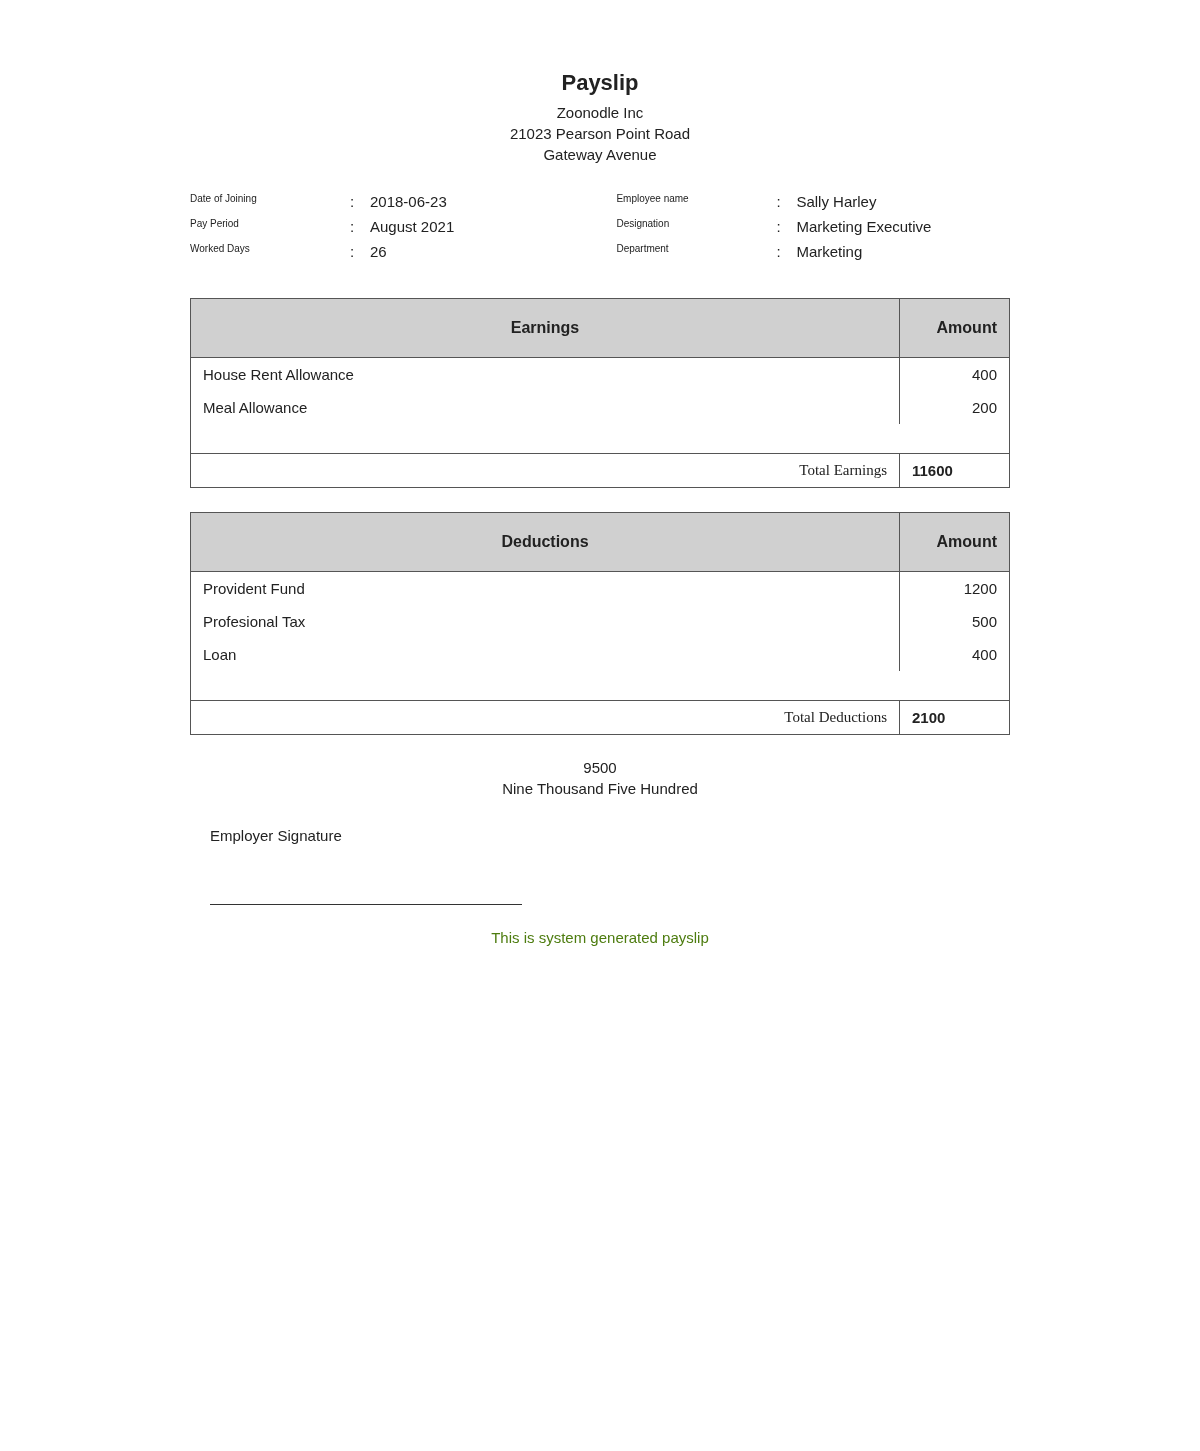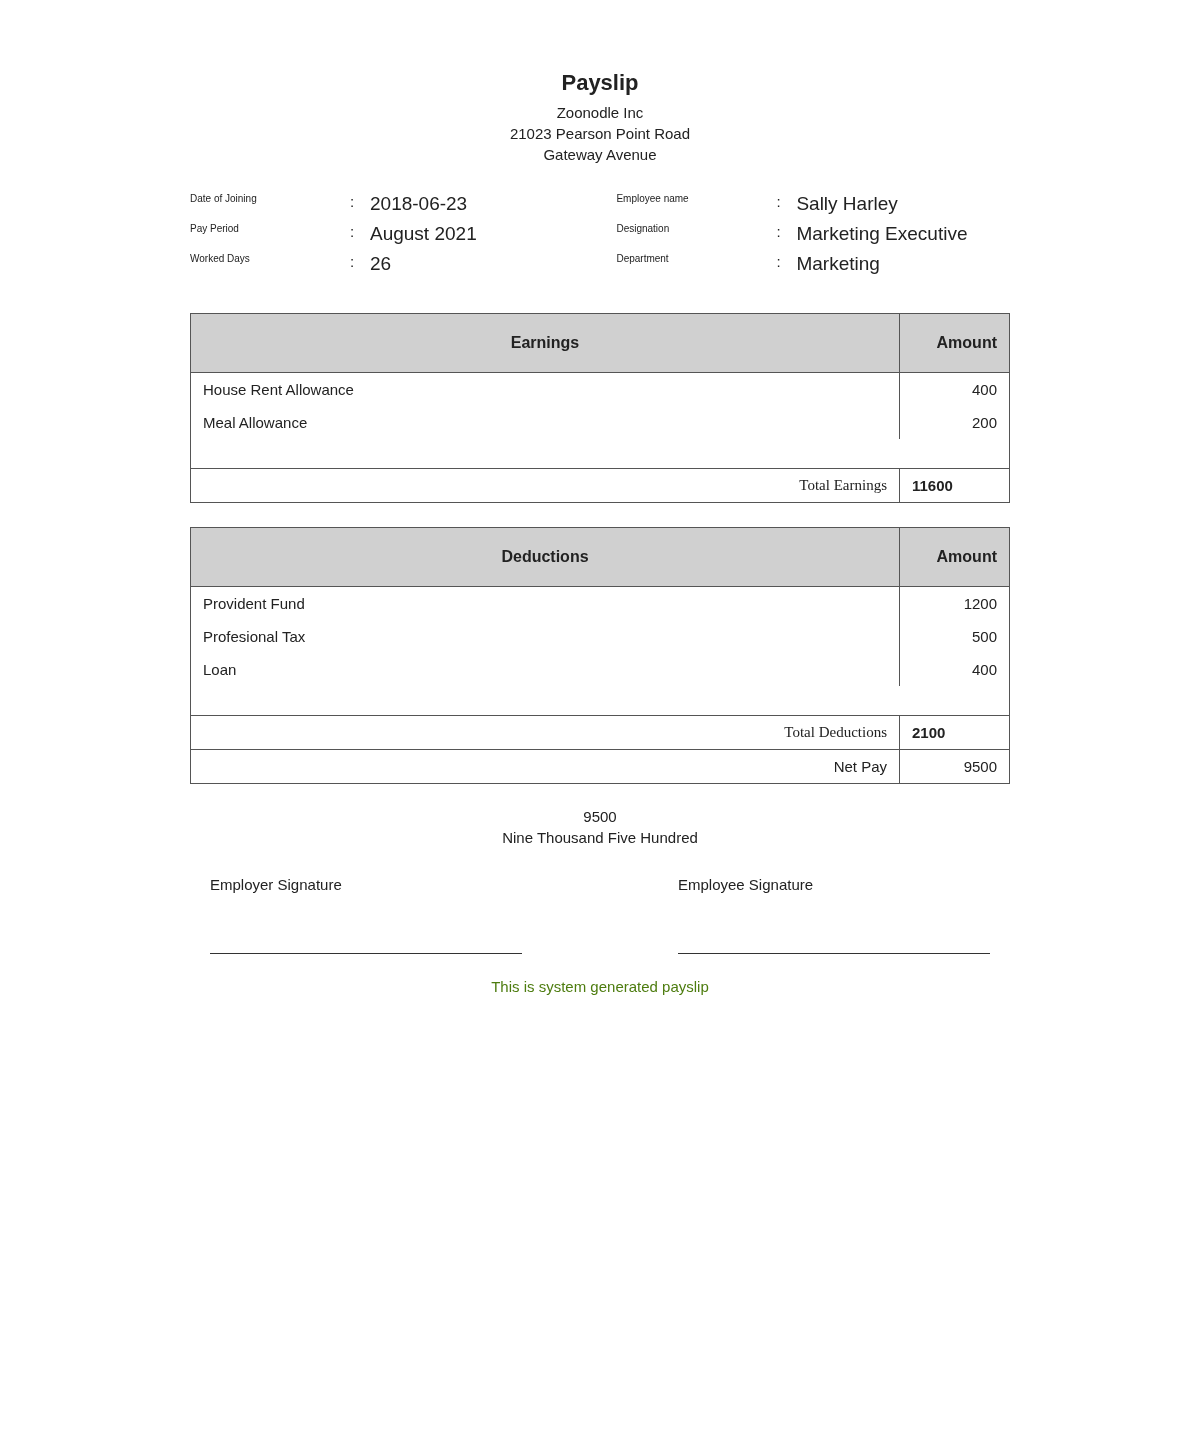--- a/index.html
+++ b/index.html
@@ -61,21 +61,21 @@
       width: 160px;
       font-size: 10px;
     }
 
     .info-colon {
       width: 20px;
       font-size: 15px;
     }
 
     .info-value {
-      font-size: 19px;
+      font-size: 15px;
     }
 
     .table-section {
       margin-bottom: 24px;
     }
 
     table {
       width: 100%;
       border-collapse: collapse;
       border: 1.5px solid #555;
@@ -294,41 +294,33 @@
           <td>Loan</td>
           <td class="amount-cell">400</td>
         </tr>
         <tr class="spacer-row">
           <td colspan="2">&nbsp;</td>
         </tr>
         <tr class="total-row">
           <td class="label-cell">Total Deductions</td>
           <td class="amount-cell">2100</td>
         </tr>
-        <tr class="net-pay-row">
-          <td class="label-cell">Net Pay</td>
-          <td class="amount-cell">9500</td>
-        </tr>
       </tbody>
     </table>
   </div>
 
   <div class="amount-words">
     <p>9500</p>
     <p>Nine Thousand Five Hundred</p>
   </div>
 
   <div class="signature-section">
     <div class="signature-block">
       <p>Employer Signature</p>
       <div class="signature-line"></div>
     </div>
-    <div class="signature-block">
-      <p>Employee Signature</p>
-      <div class="signature-line"></div>
-    </div>
   </div>
 
   <div class="footer">
     <p>This is system generated payslip</p>
   </div>
 
 </div>
 
 </body></html>

